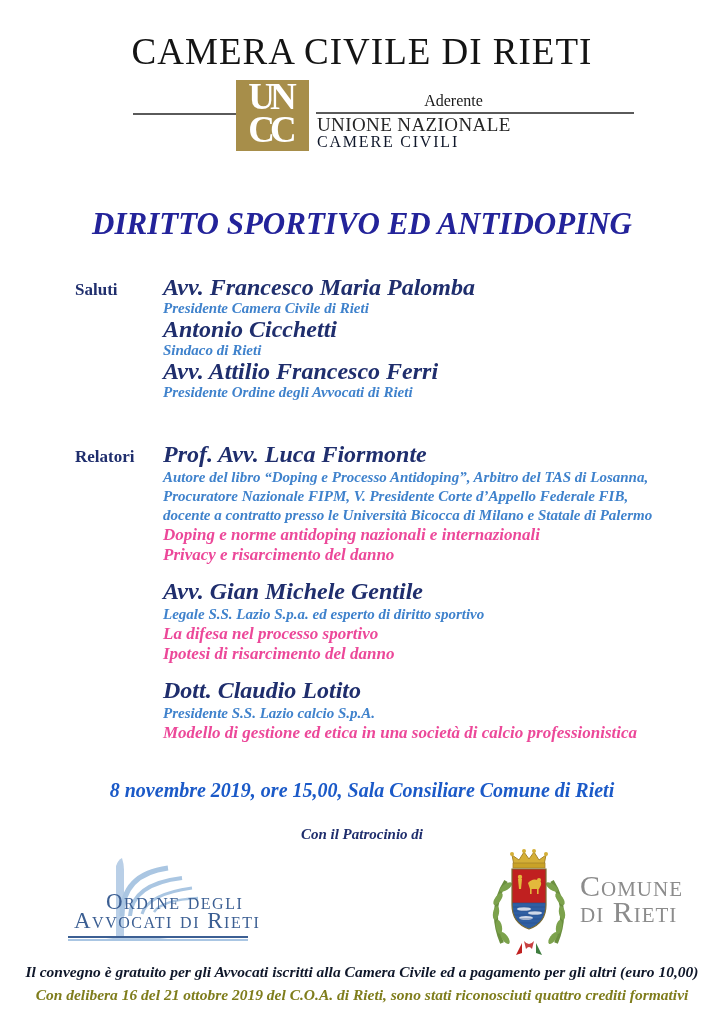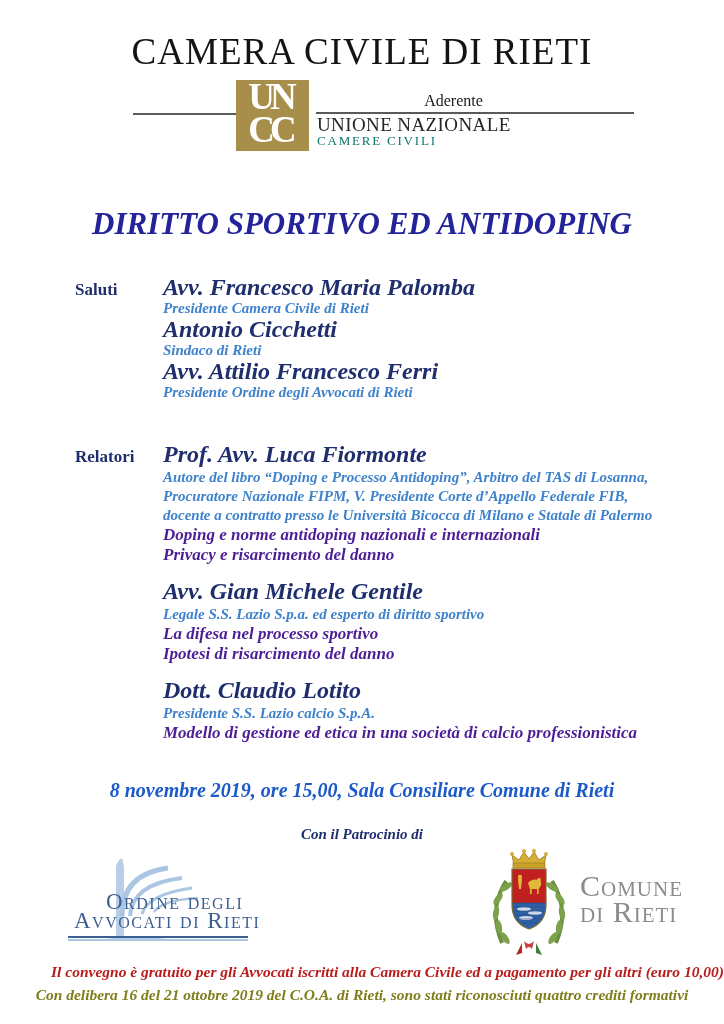--- a/index.html
+++ b/index.html
@@ -56,22 +56,22 @@
     font-size: 16px;
     color: #1a1a1a;
   }
   .uncc-name-1 {
     position: absolute; top: 114px; left: 317px;
     font-size: 19px; letter-spacing: 0.4px;
     color: #262626; white-space: nowrap;
   }
   .uncc-name-2 {
     position: absolute; top: 133px; left: 317px;
-    font-size: 13px; letter-spacing: 1.8px;
-    color: #0f766e; white-space: nowrap;
+    font-size: 16px; letter-spacing: 1.8px;
+    color: #0f172a; white-space: nowrap;
   }
 
   
   .event-title {
     position: absolute; top: 206px; left: 0; width: 100%;
     text-align: center;
     font-size: 31px;
     font-weight: bold;
     font-style: italic;
     color: #23239a;
@@ -105,21 +105,21 @@
     font-style: italic;
     color: #3f82cc;
     line-height: 20px;
     white-space: nowrap;
   }
   .bio-line { line-height: 19px; }
   .topic-line {
     font-size: 17px;
     font-weight: bold;
     font-style: italic;
-    color: #4c1d95;
+    color: #ec4899;
     line-height: 20px;
     white-space: nowrap;
   }
   .speaker { margin-bottom: 15px; }
   .speaker .speaker-name { margin-bottom: 3px; }
 
   
   .venue-line {
     position: absolute; top: 779px; left: 0; width: 100%;
     text-align: center;
@@ -167,25 +167,25 @@
     color: #8c8c8c;
     font-size: 30px;
     line-height: 26px;
     letter-spacing: 1px;
     white-space: nowrap;
   }
 
   
   .footer-line1 {
     position: absolute; top: 963px; left: 0; width: 100%;
-    text-align: right;
+    text-align: center;
     font-size: 15.5px;
     font-weight: bold;
     font-style: italic;
-    color: #b91c1c;
+    color: #0f172a;
     white-space: nowrap;
   }
   .footer-line2 {
     position: absolute; top: 986px; left: 0; width: 100%;
     text-align: center;
     font-size: 15.5px;
     font-weight: bold;
     font-style: italic;
     color: #7f7d1c;
     white-space: nowrap;

